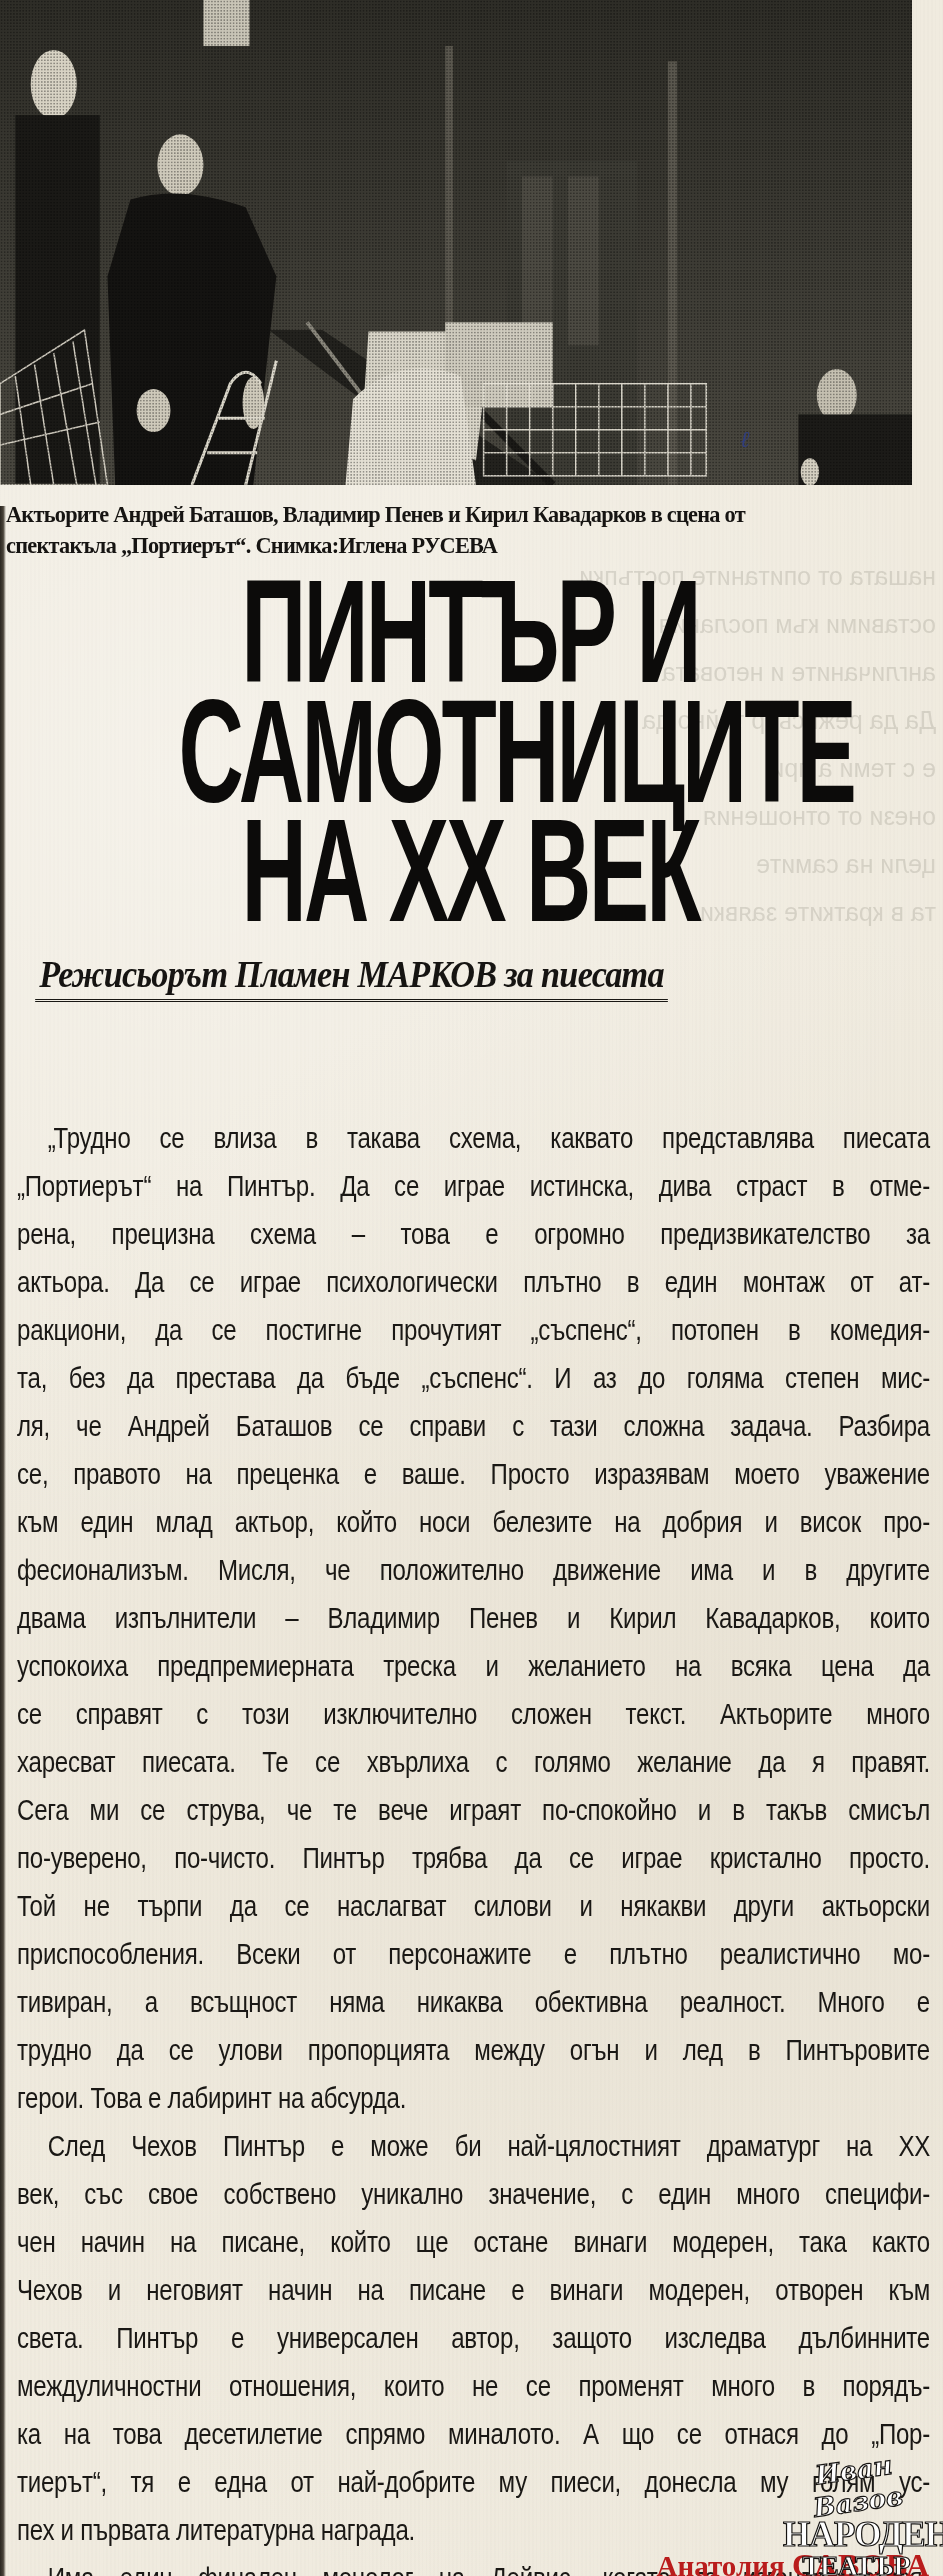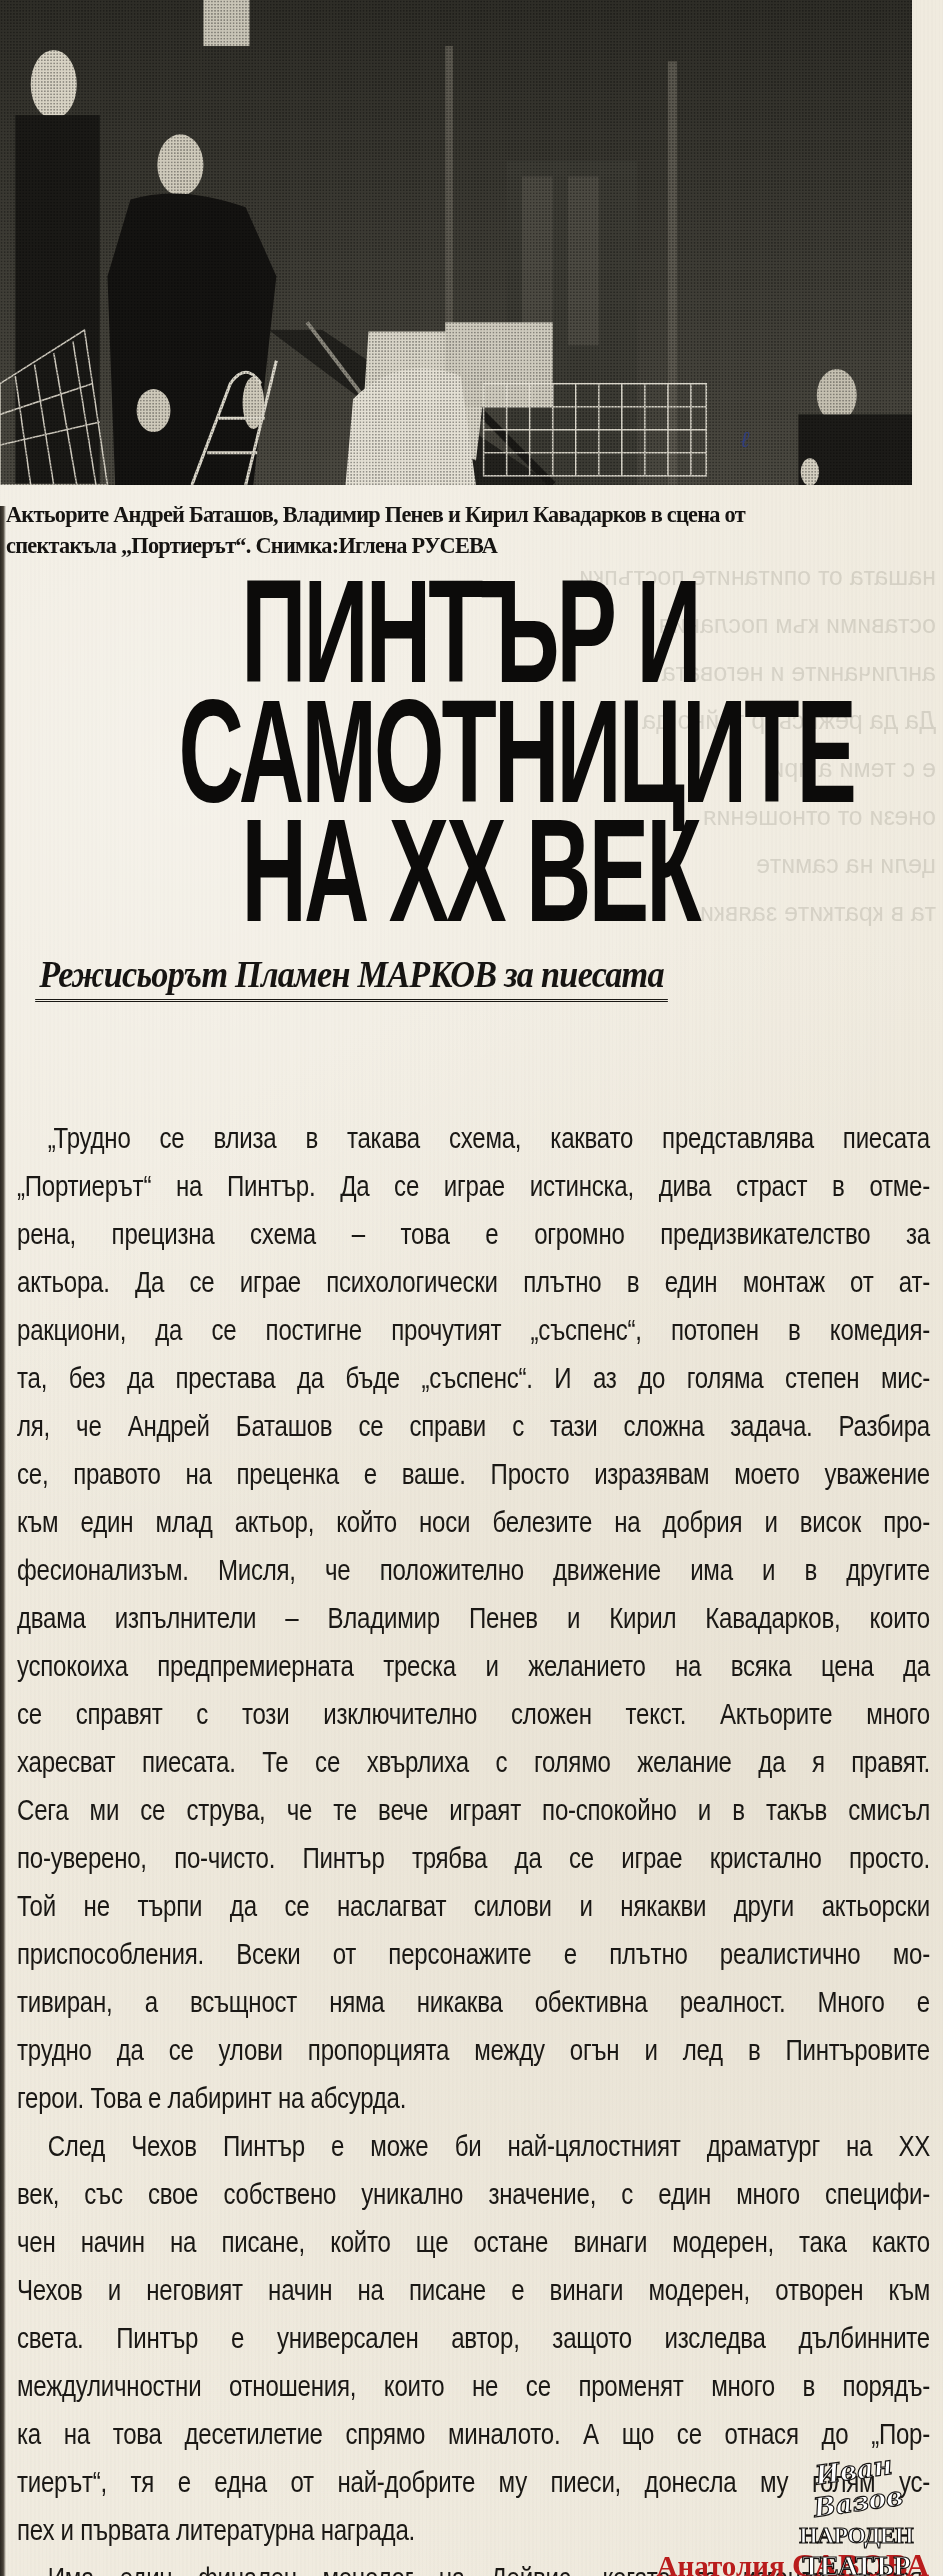--- a/index.html
+++ b/index.html
@@ -126,21 +126,21 @@
       -webkit-text-stroke: 1.2px #151311;
       transform: rotate(-8deg);
     }
     .logo-word {
       display: block;
       font-family: "Liberation Serif", serif; font-weight: bold;
       color: #fff;
       -webkit-text-stroke: 1.2px #151311;
       letter-spacing: -0.8px;
     }
-    .logo-word.one { font-size: 24px; line-height: 34px; }
+    .logo-word.one { font-size: 35px; line-height: 34px; }
     .logo-word.two { font-size: 28px; line-height: 28px; }
   </style>
 </head>
 <body>
 
 <div class="paper"></div>
 
 <div class="photo">
   <svg viewBox="0 0 1188 632" preserveAspectRatio="none">
     <defs>

